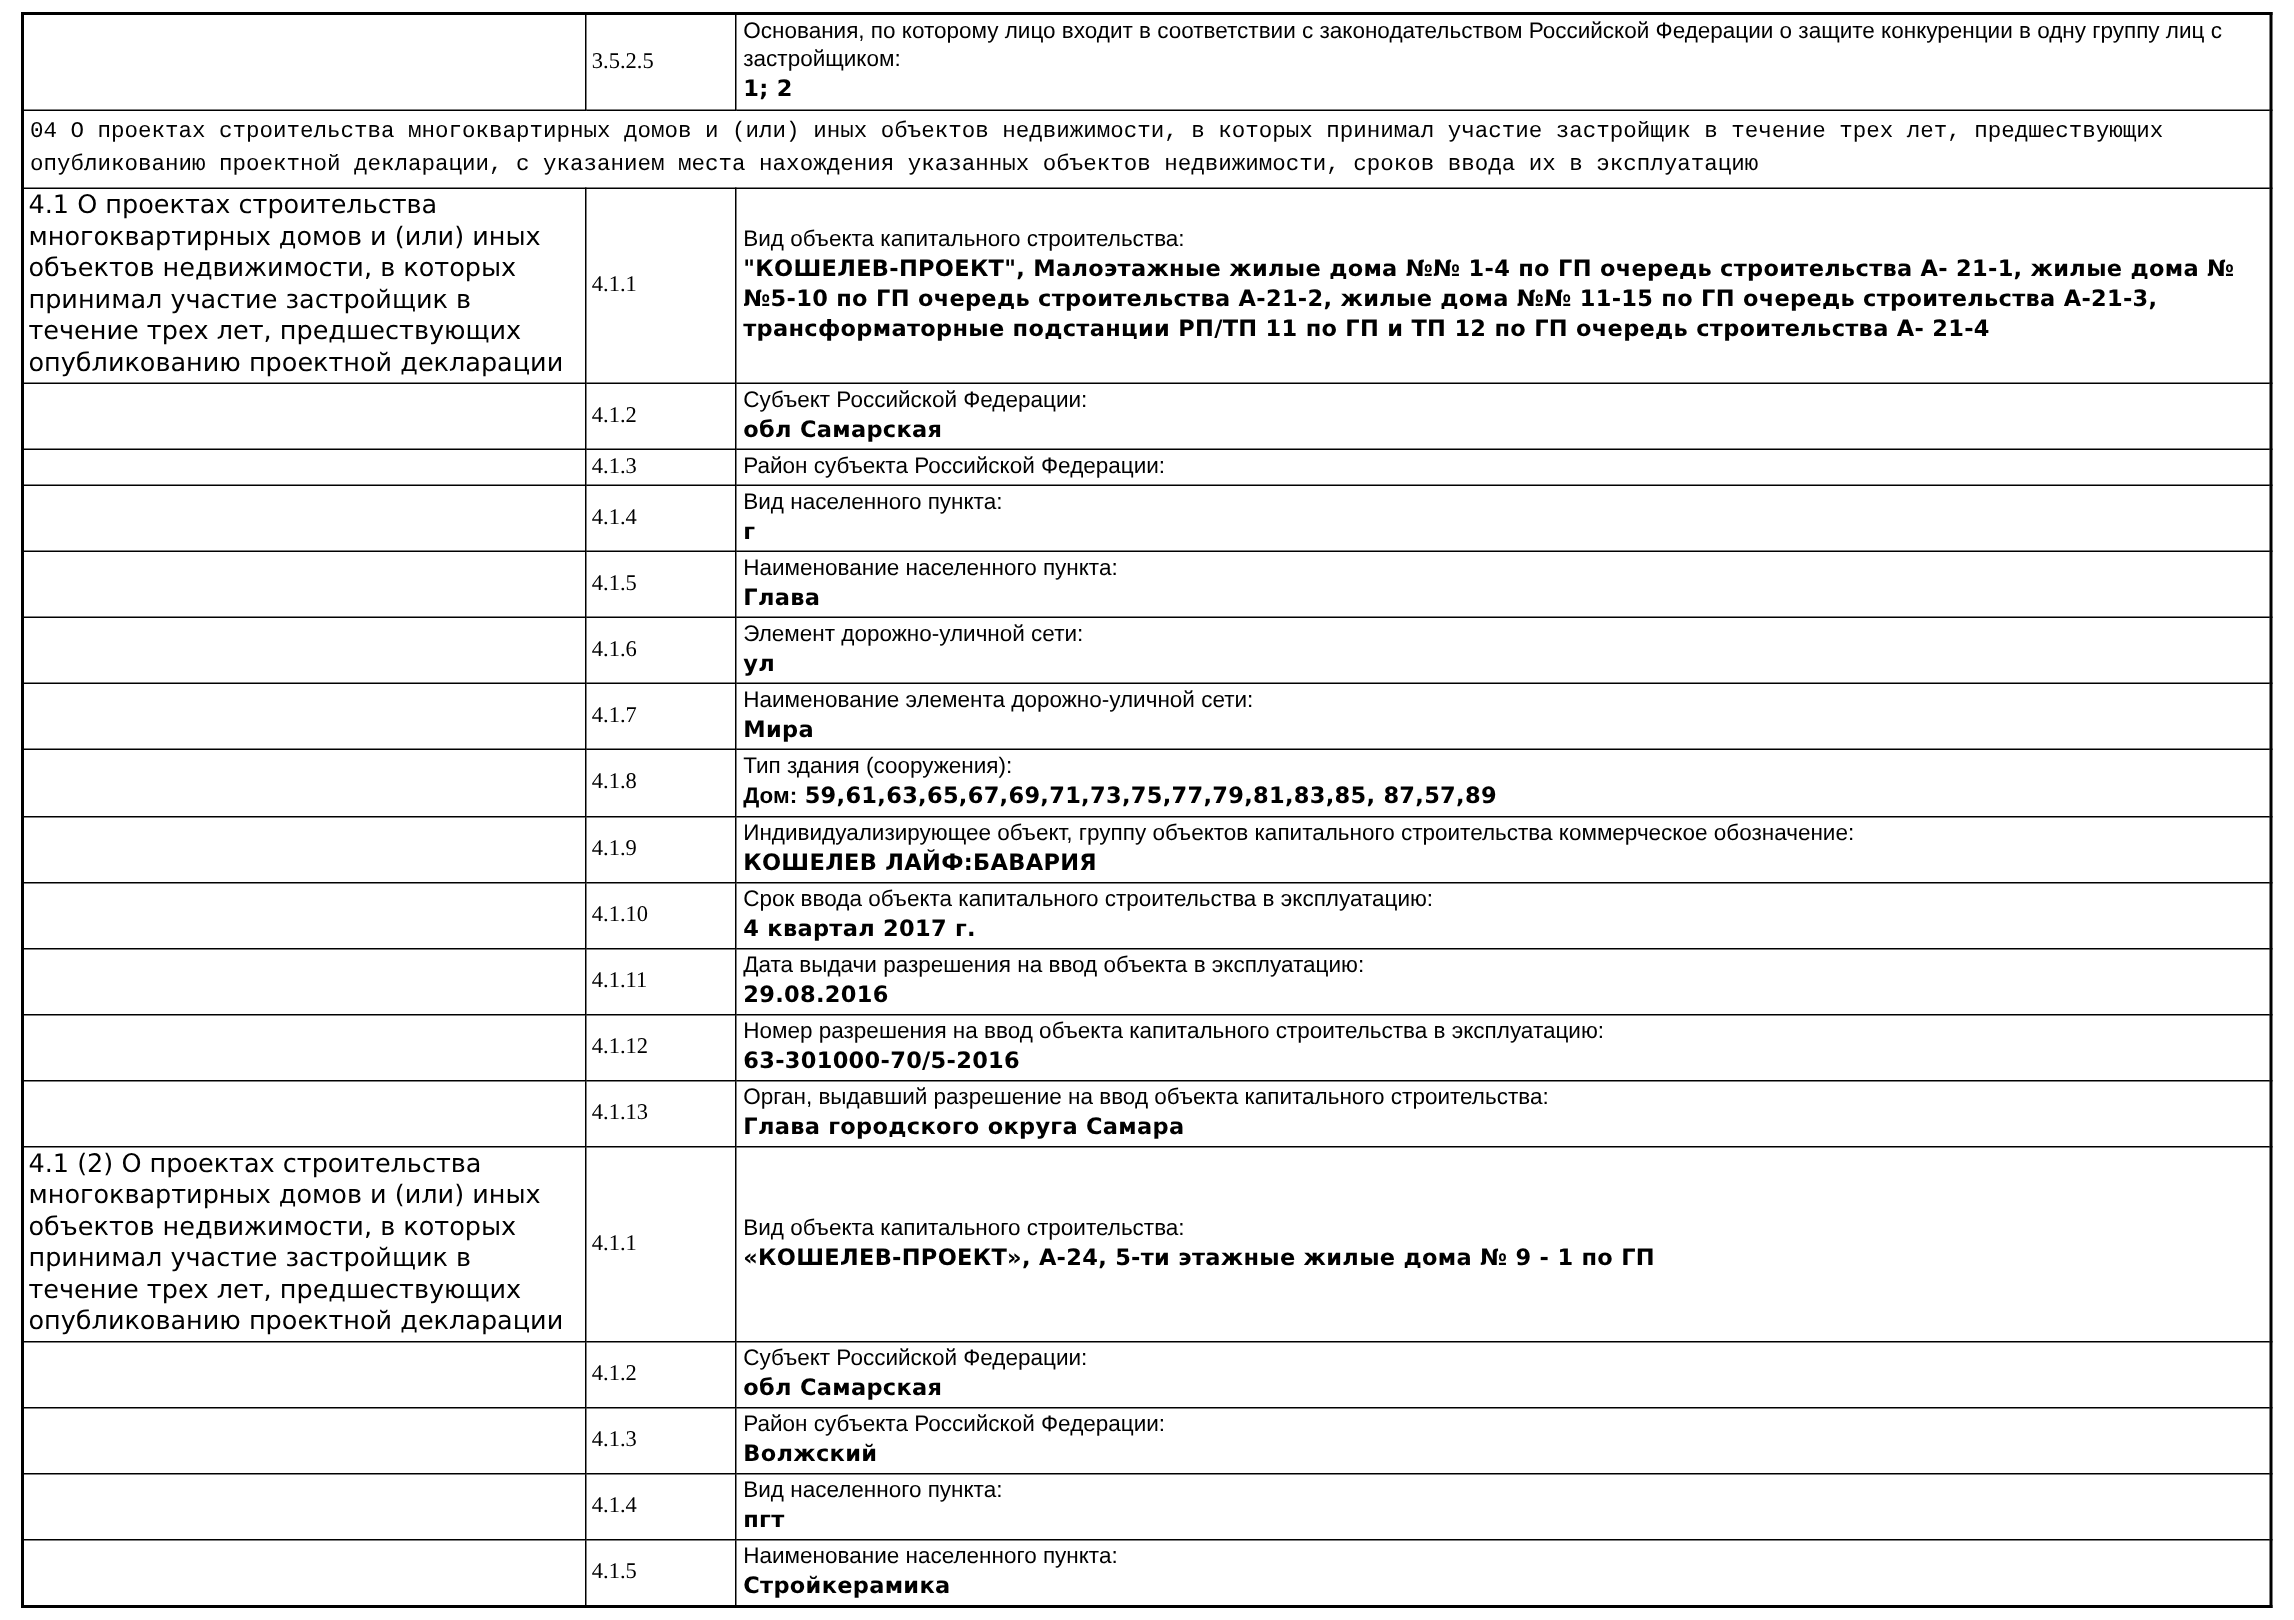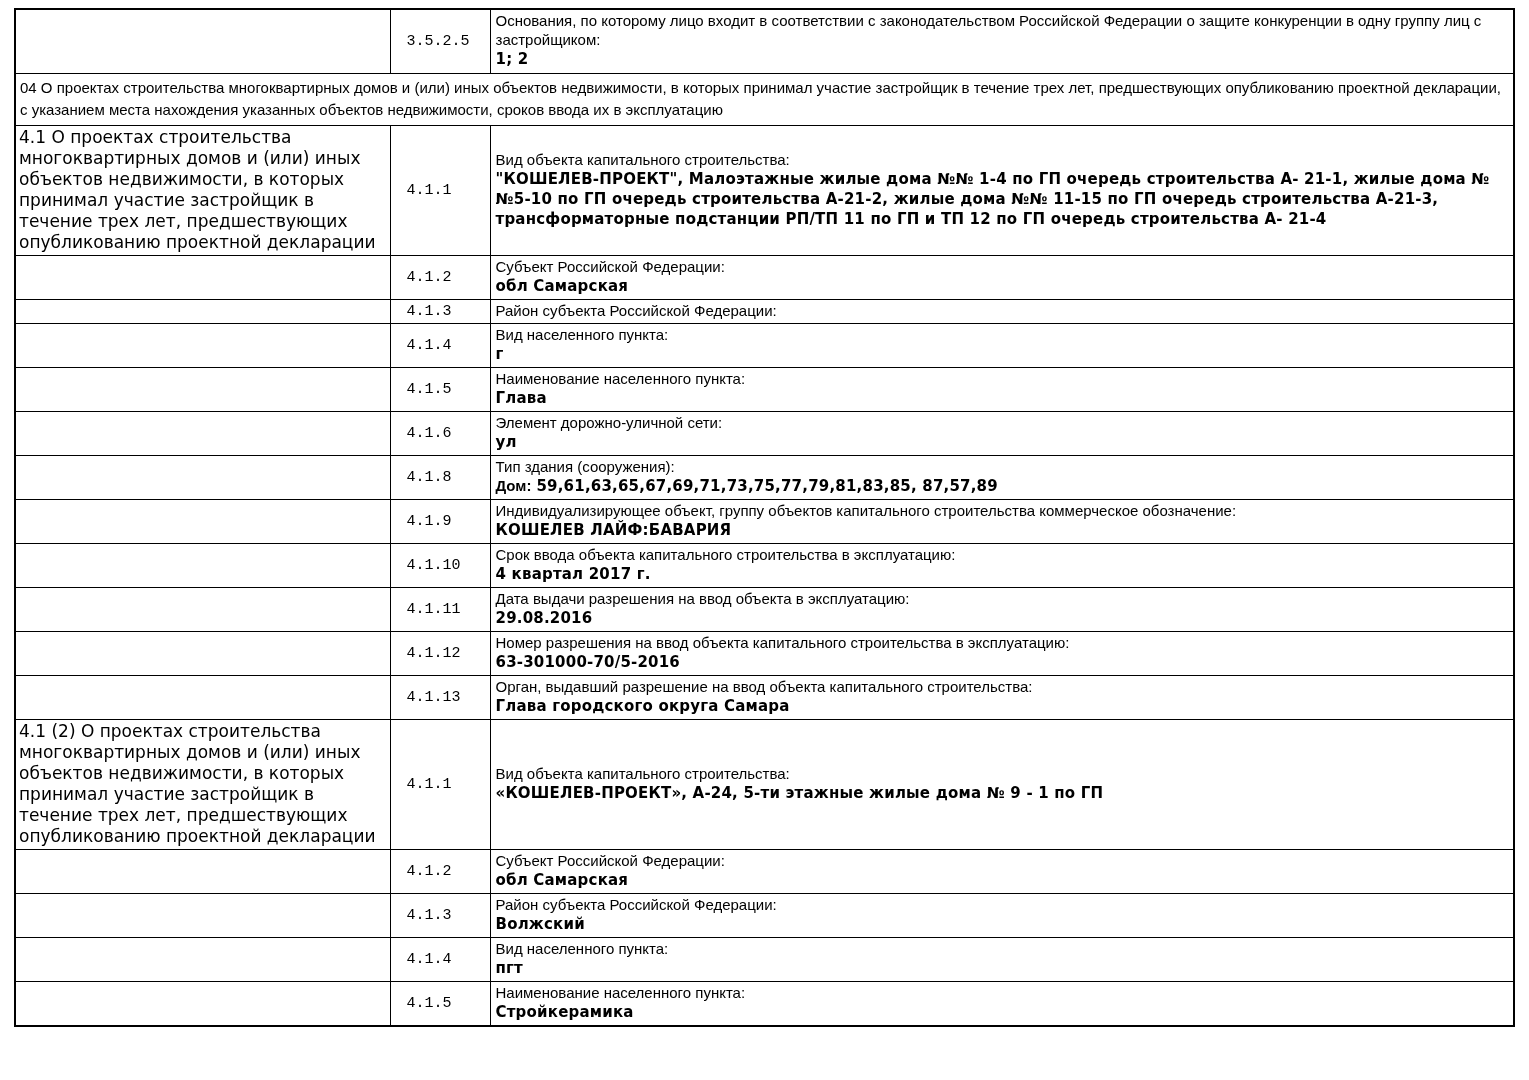--- a/index.html
+++ b/index.html
@@ -24,23 +24,23 @@
     vertical-align: middle;
     overflow: hidden;
   }
   td.c1 {
     font-family: "DejaVu Sans", sans-serif;
     font-size: 17px;
     line-height: 21px;
     padding: 1px 6px 2px 3px;
   }
   td.c2 {
-    font-family: Liberation Mono, monospace;
-    font-size: 15px;
-    padding: 1px 2px 1px 16px;
+    font-family: Liberation Serif, serif;
+    font-size: 15px;
+    padding: 1px 2px 1px 4px;
   }
   td.c3 { padding: 1px 6px 3px 5px; }
 
   .field-label {
     font-size: 15px;
     line-height: 19px;
   }
   .field-value {
     font-family: "DejaVu Sans", sans-serif;
     font-weight: 700;
@@ -48,21 +48,21 @@
     line-height: 20px;
     letter-spacing: 0.2px;
   }
   .value-prefix {
     font-family: "Liberation Sans", sans-serif;
     font-weight: 700;
     letter-spacing: 0;
     margin-right: 5px;
   }
   td.hdr {
-    font-family: Liberation Sans, sans-serif;
+    font-family: Liberation Mono, monospace;
     font-size: 15px;
     line-height: 22px;
     padding: 3px 5px 4px 4px;
   }
   tr.pre-row td { height: 64px; }
   tr.block-first td { height: 127px; }
 </style>
 </head>
 <body>
 
@@ -127,20 +127,28 @@
         <tr>
           <td class="c1"></td>
           <td class="c2">4.1.6</td>
           <td class="c3">
             <div class="field-label">Элемент дорожно-уличной сети:</div>
             <div class="field-value">ул</div>
           </td>
         </tr>
         <tr>
           <td class="c1"></td>
+          <td class="c2">4.1.7</td>
+          <td class="c3">
+            <div class="field-label">Наименование элемента дорожно-уличной сети:</div>
+            <div class="field-value">Мира</div>
+          </td>
+        </tr>
+        <tr>
+          <td class="c1"></td>
           <td class="c2">4.1.8</td>
           <td class="c3">
             <div class="field-label">Тип здания (сооружения):</div>
             <div class="field-value"><span class="value-prefix">Дом:</span><span>59,61,63,65,67,69,71,73,75,77,79,81,83,85, 87,57,89</span></div>
           </td>
         </tr>
         <tr>
           <td class="c1"></td>
           <td class="c2">4.1.9</td>
           <td class="c3">

